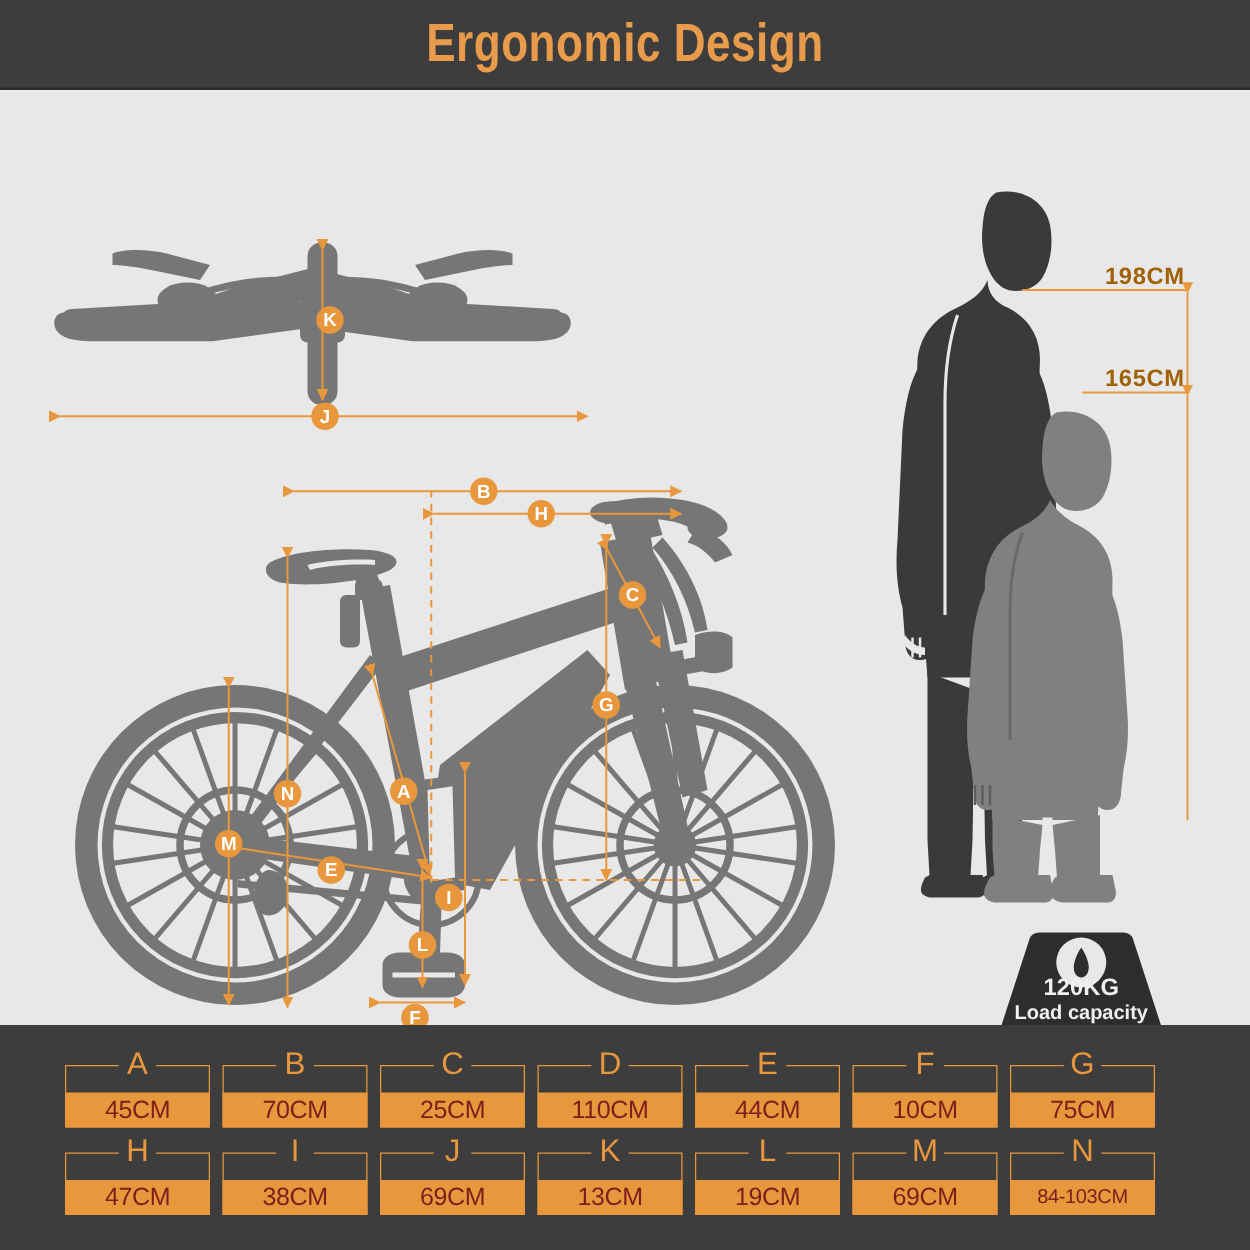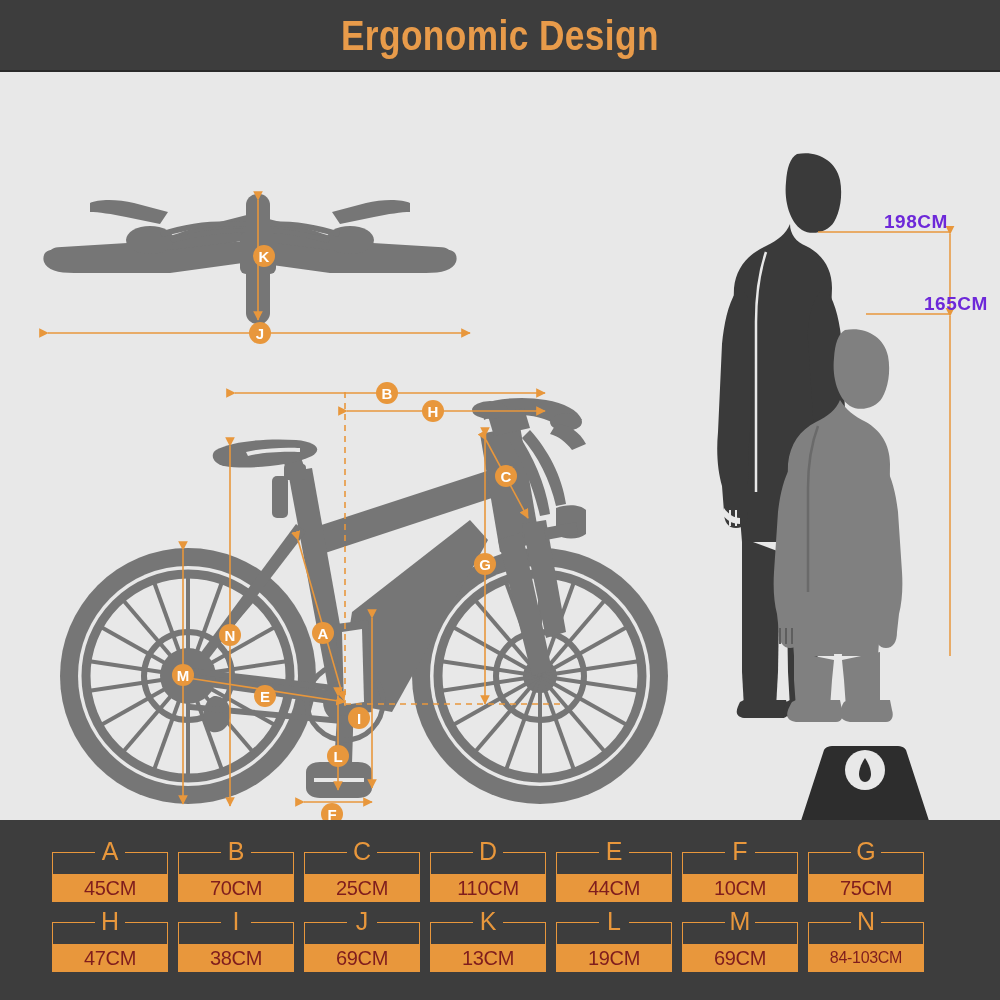--- a/index.html
+++ b/index.html
@@ -44,21 +44,21 @@
     display: flex; align-items: center; justify-content: center;
     font-weight: bold;
     font-size: 15px;
     width: 22px; height: 22px;
     line-height: 1;
   }
 
   
   .height-label {
     position: absolute;
-    color: #6d28d9;
+    color: #a16207;
     font-size: 19px;
     font-weight: bold;
     letter-spacing: 0.5px;
     white-space: nowrap;
   }
 
   
   #load-badge { position: absolute; left: 800px; top: 678px; width: 130px; height: 92px; }
   #load-badge-text {
     position: absolute; left: 0; top: 30px; width: 130px;
@@ -444,22 +444,28 @@
   <div class="marker" style="left:219px; top:552px;">N</div>
   <div class="marker" style="left:312px; top:550px;">A</div>
   <div class="marker" style="left:172px; top:592px;">M</div>
   <div class="marker" style="left:254px; top:613px;">E</div>
   <div class="marker" style="left:348px; top:635px;">I</div>
   <div class="marker" style="left:327px; top:673px;">L</div>
   <div class="marker" style="left:321px; top:731px;">F</div>
   <div class="marker" style="left:374px; top:754px;">D</div>
 
   <div class="height-label" style="left:884px; top:139px;">198CM</div>
-  <div class="height-label" style="left:884px; top:221px;margin-left:40px;">165CM</div>
-
+  <div class="height-label" style="left:884px; top:221px;">165CM</div>
+
+  <div id="load-badge">
+    <div id="load-badge-text">
+      <span id="load-weight">120KG</span>
+      <span id="load-caption">Load capacity</span>
+    </div>
+  </div>
 </div>
 
 <div id="table-panel">
   <div class="table-row" id="row-1">
       <div class="cell">
         <div class="cell-box"></div>
         <div class="cell-letter-bg"></div>
         <div class="cell-letter">A</div>
         <div class="cell-value">45CM</div>
       </div>

